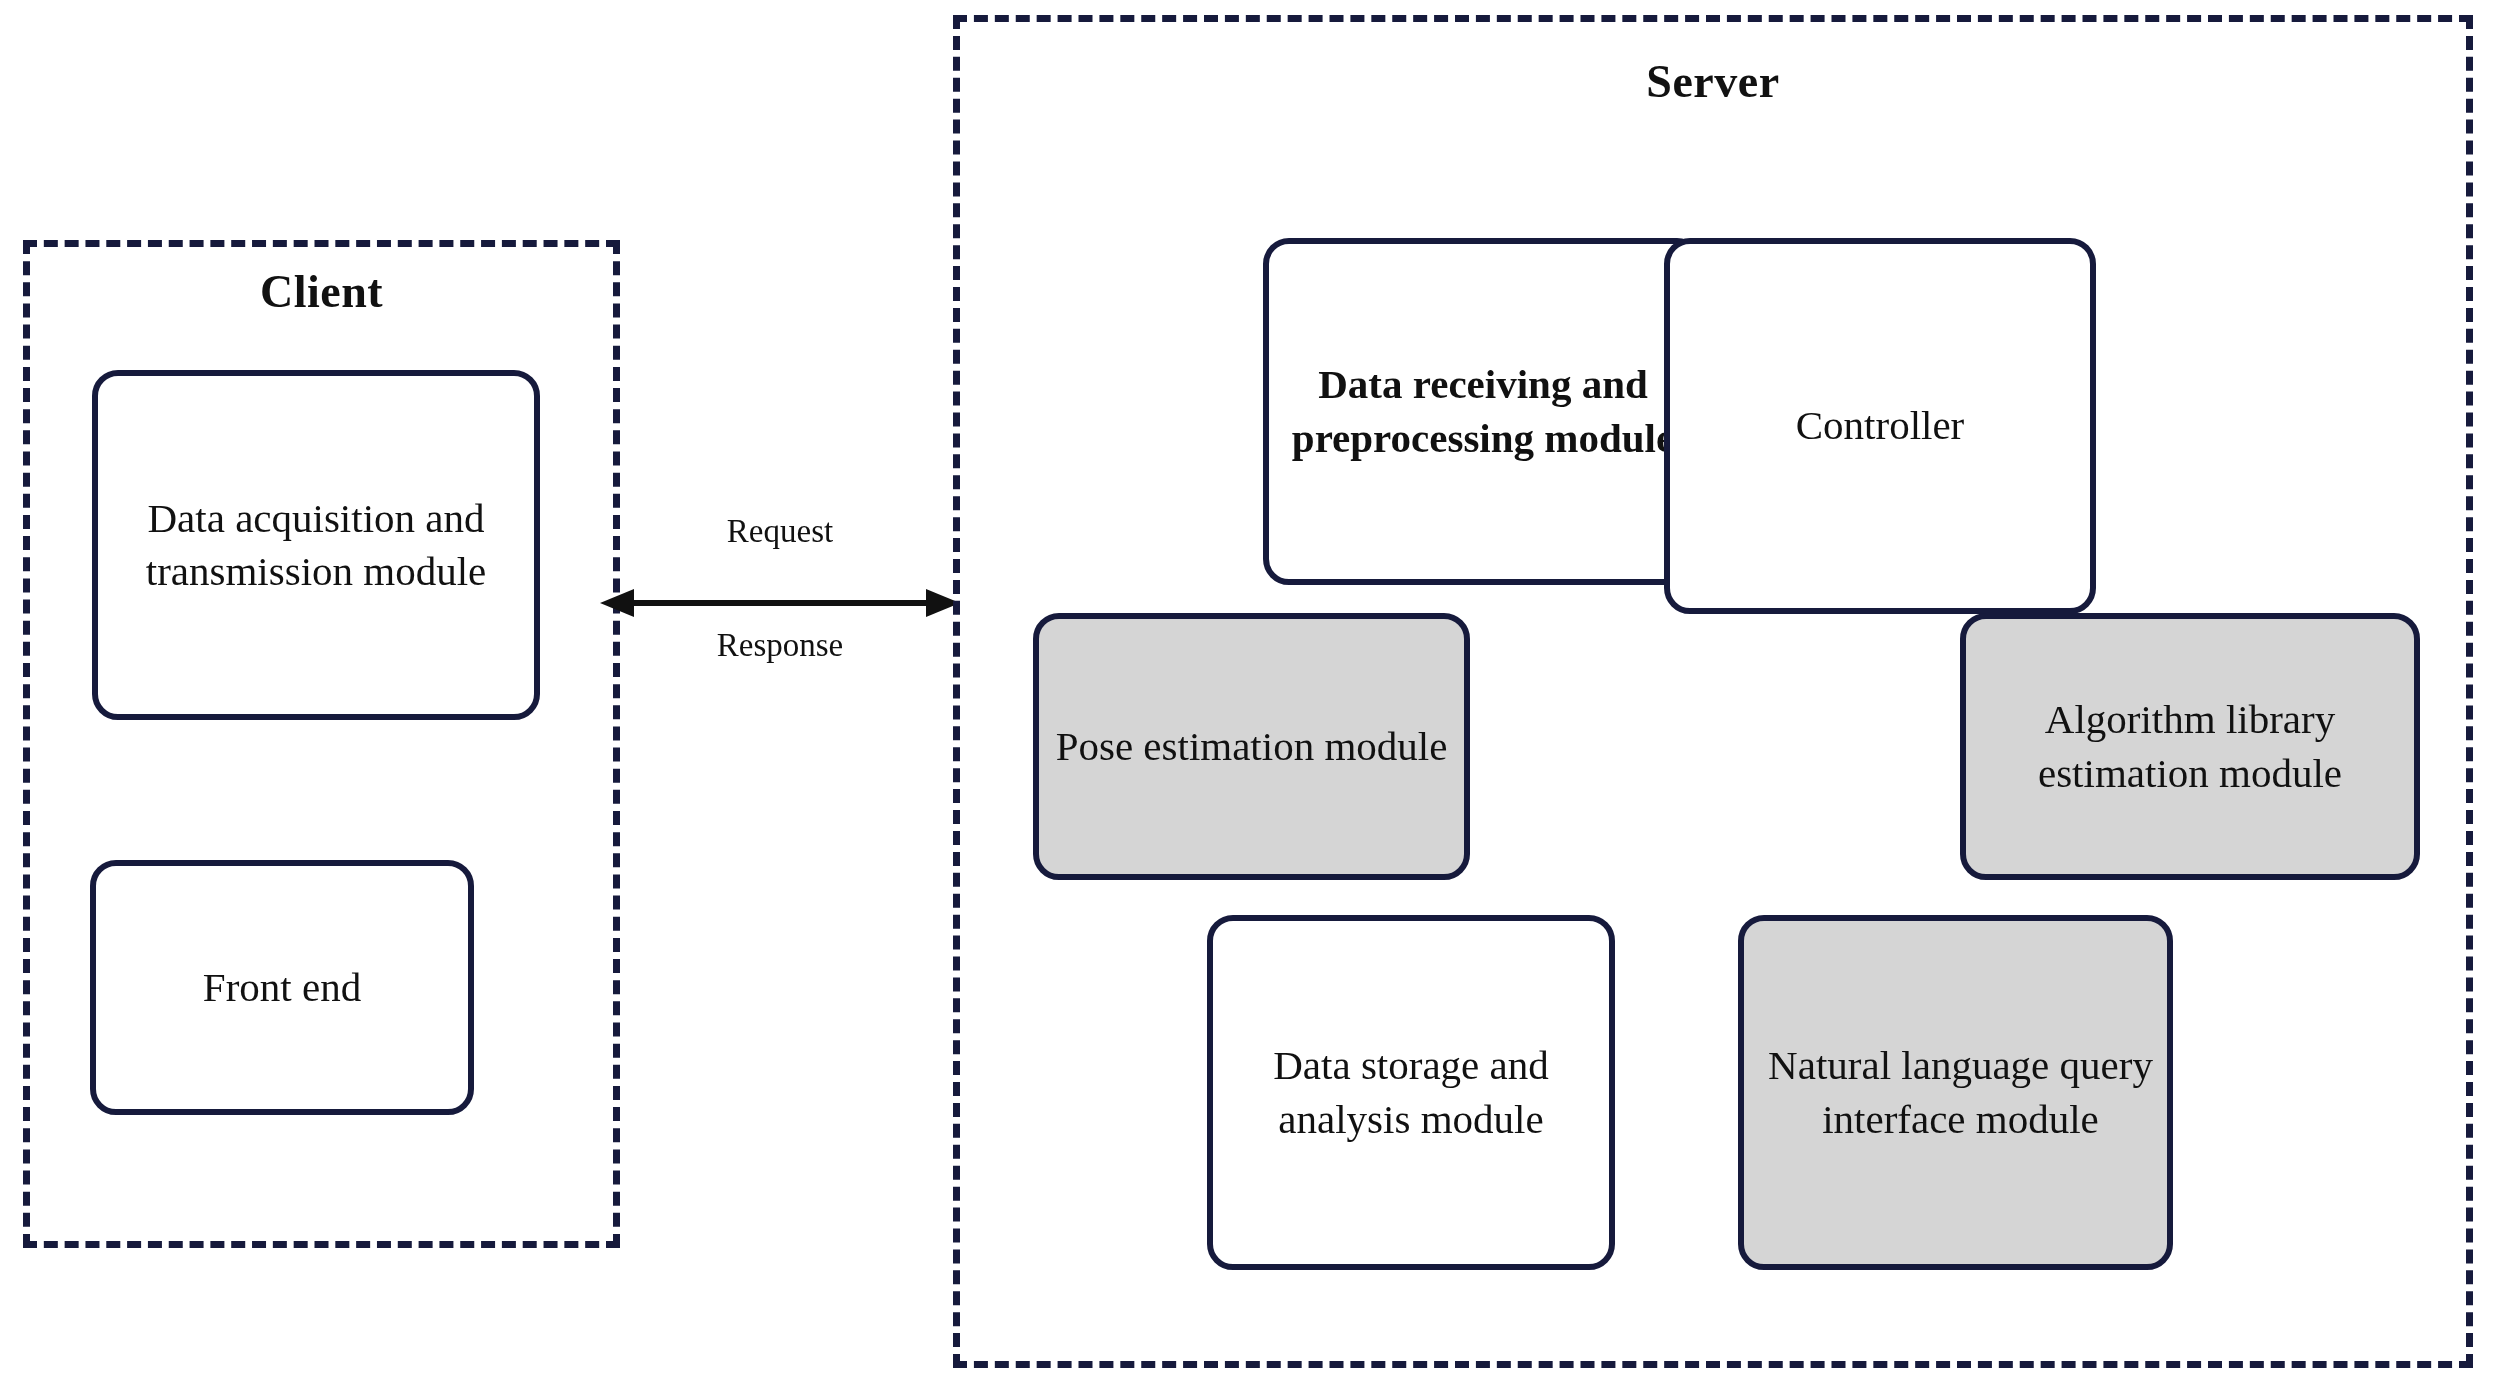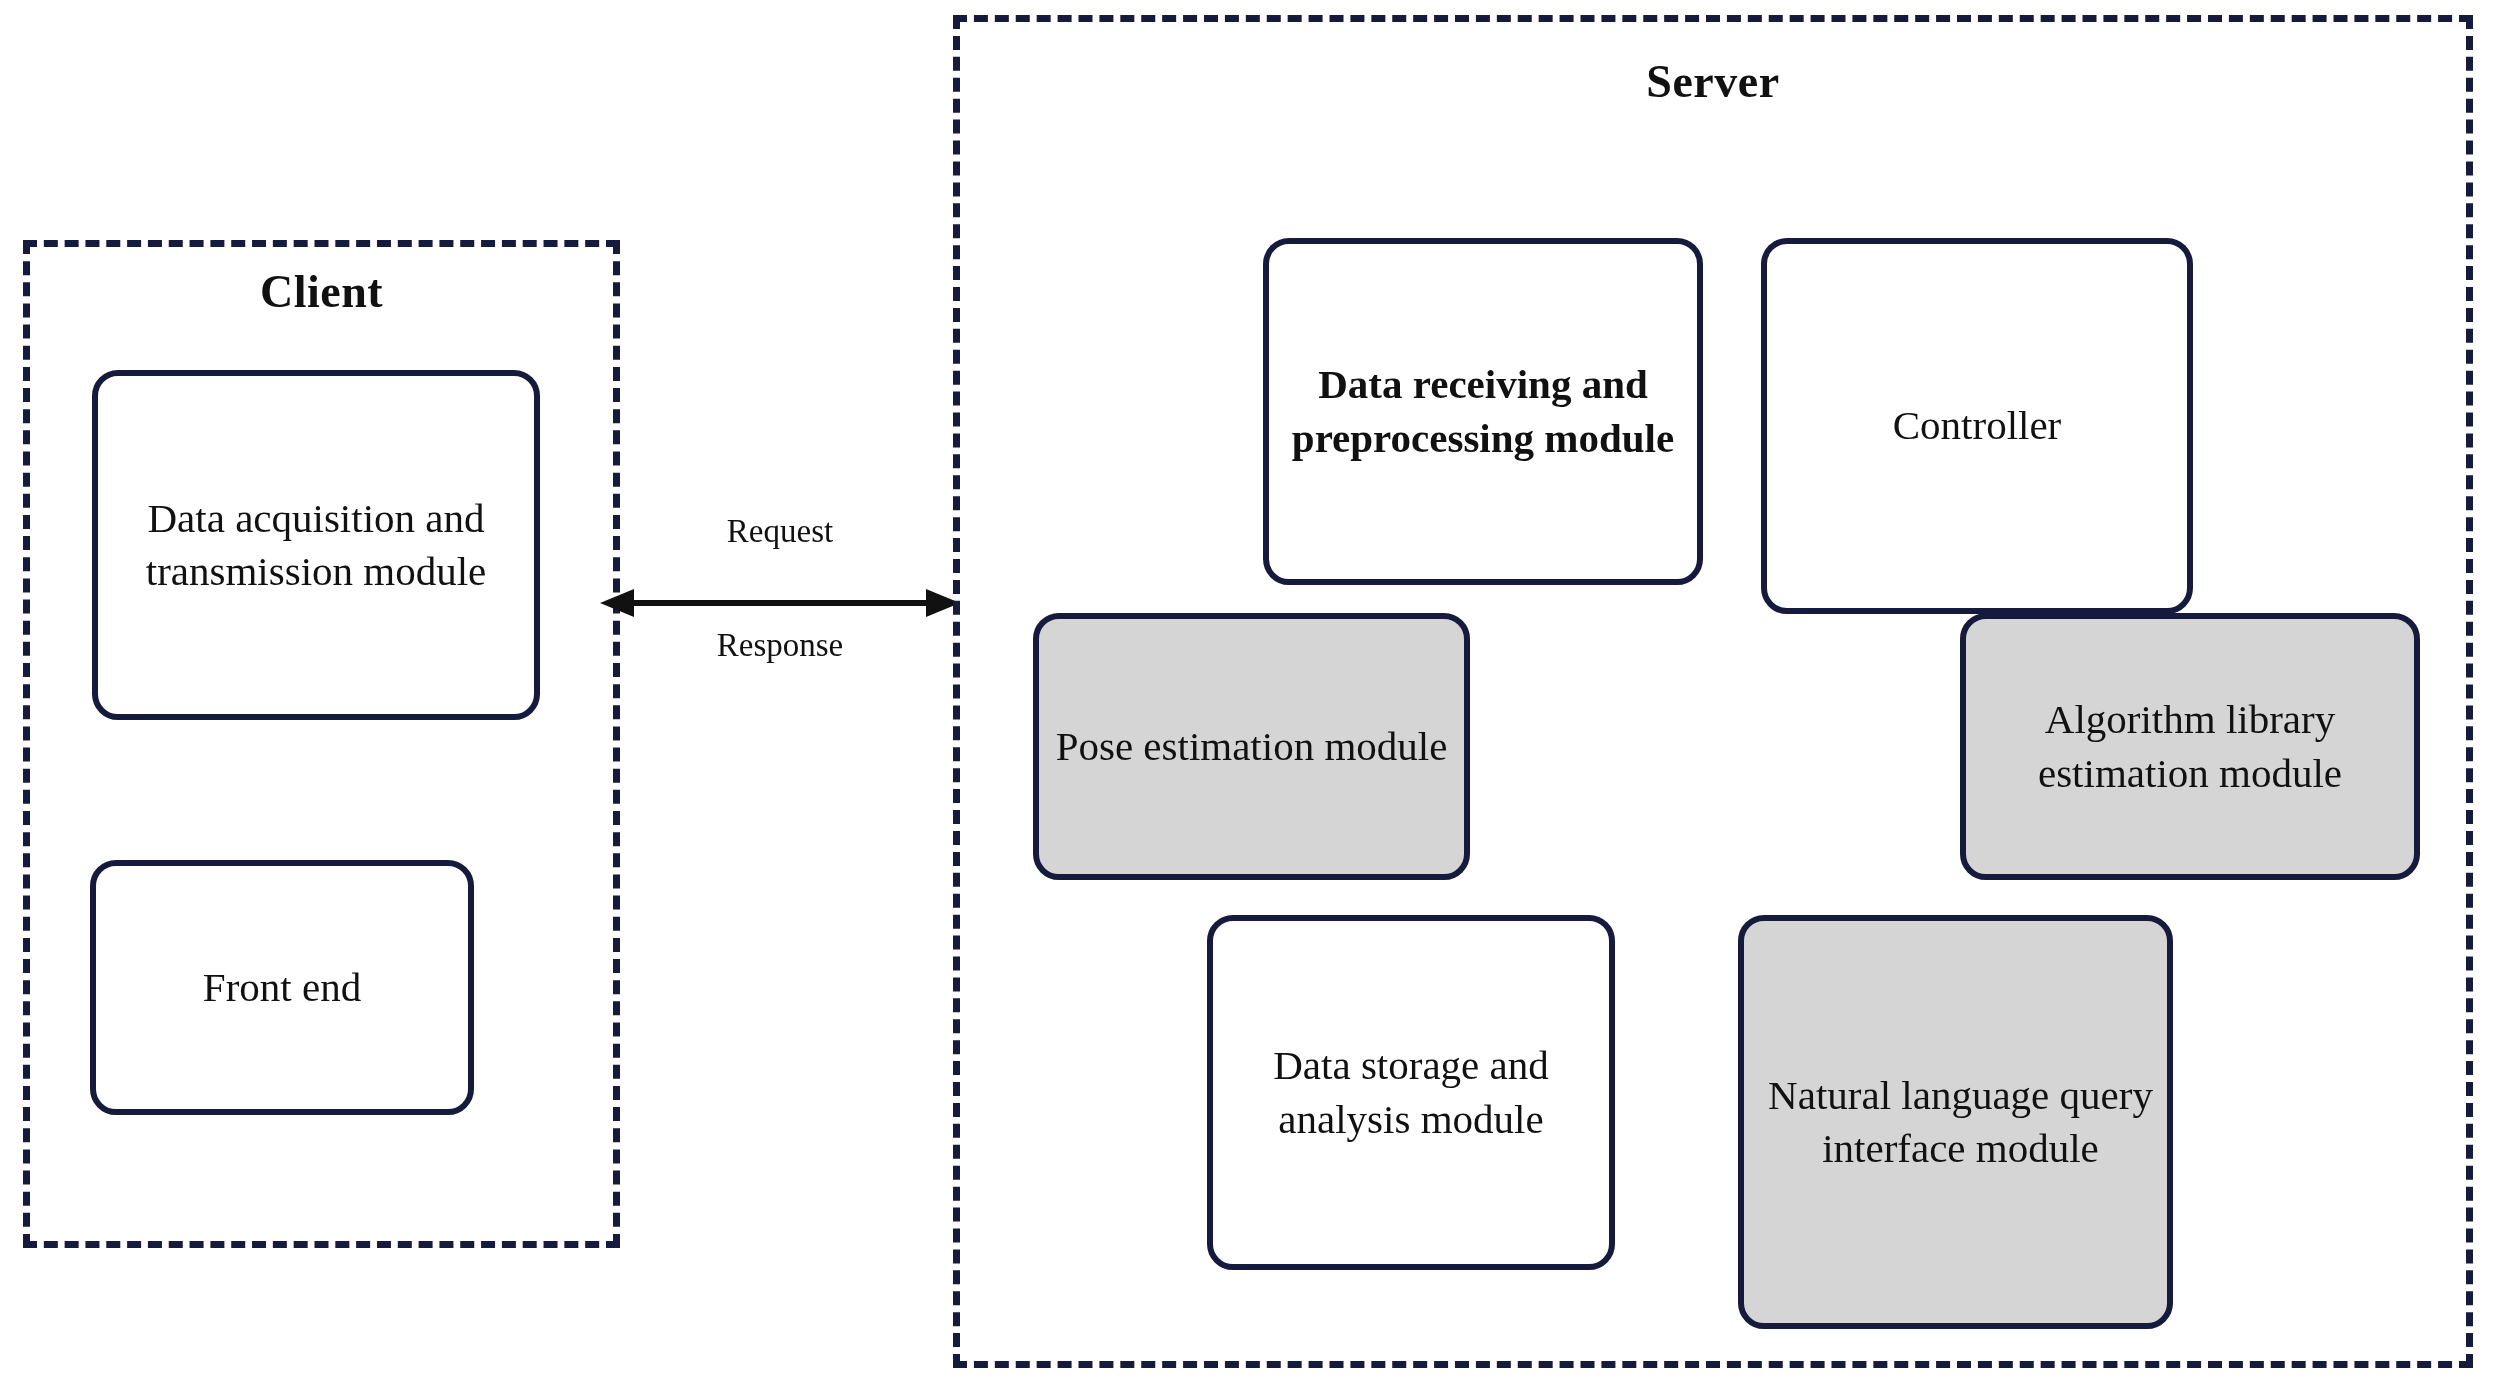--- a/index.html
+++ b/index.html
@@ -99,34 +99,34 @@
   <div class="conn-label" id="resp-label">Response</div>
 
   <div class="zone" id="server-zone" style="left:953px; top:15px; width:1520px; height:1353px;"></div>
 
   <div class="zone-title" id="server-title" style="left:953px; top:55px; width:1520px;">Server</div>
 
   <div class="module" id="mod-data-receiving" style="left:1263px; top:238px; width:440px; height:347px;font-weight:bold;">
     <span class="label">Data receiving and preprocessing module</span>
   </div>
 
-  <div class="module" id="mod-controller" style="left:1761px; top:238px; width:432px; height:376px;">
+  <div class="module" id="mod-controller" style="left:1664px; top:238px; width:432px; height:376px;">
     <span class="label">Controller</span>
   </div>
 
   <div class="module gray" id="mod-pose-estimation" style="left:1033px; top:613px; width:437px; height:267px;">
     <span class="label">Pose estimation module</span>
   </div>
 
 
   <div class="module gray" id="mod-algorithm-library" style="left:1960px; top:613px; width:460px; height:267px;">
     <span class="label">Algorithm library estimation module</span>
   </div>
 
   <div class="module" id="mod-data-storage" style="left:1207px; top:915px; width:408px; height:355px;">
     <span class="label">Data storage and analysis module</span>
   </div>
 
-  <div class="module gray" id="mod-natural-language" style="left:1738px; top:915px; width:435px; height:414px;padding-left:24px;">
+  <div class="module gray" id="mod-natural-language" style="left:1738px; top:915px; width:435px; height:355px;padding-left:24px;">
     <span class="label">Natural language query interface module</span>
   </div>
 
 </div>
 
 </body></html>

